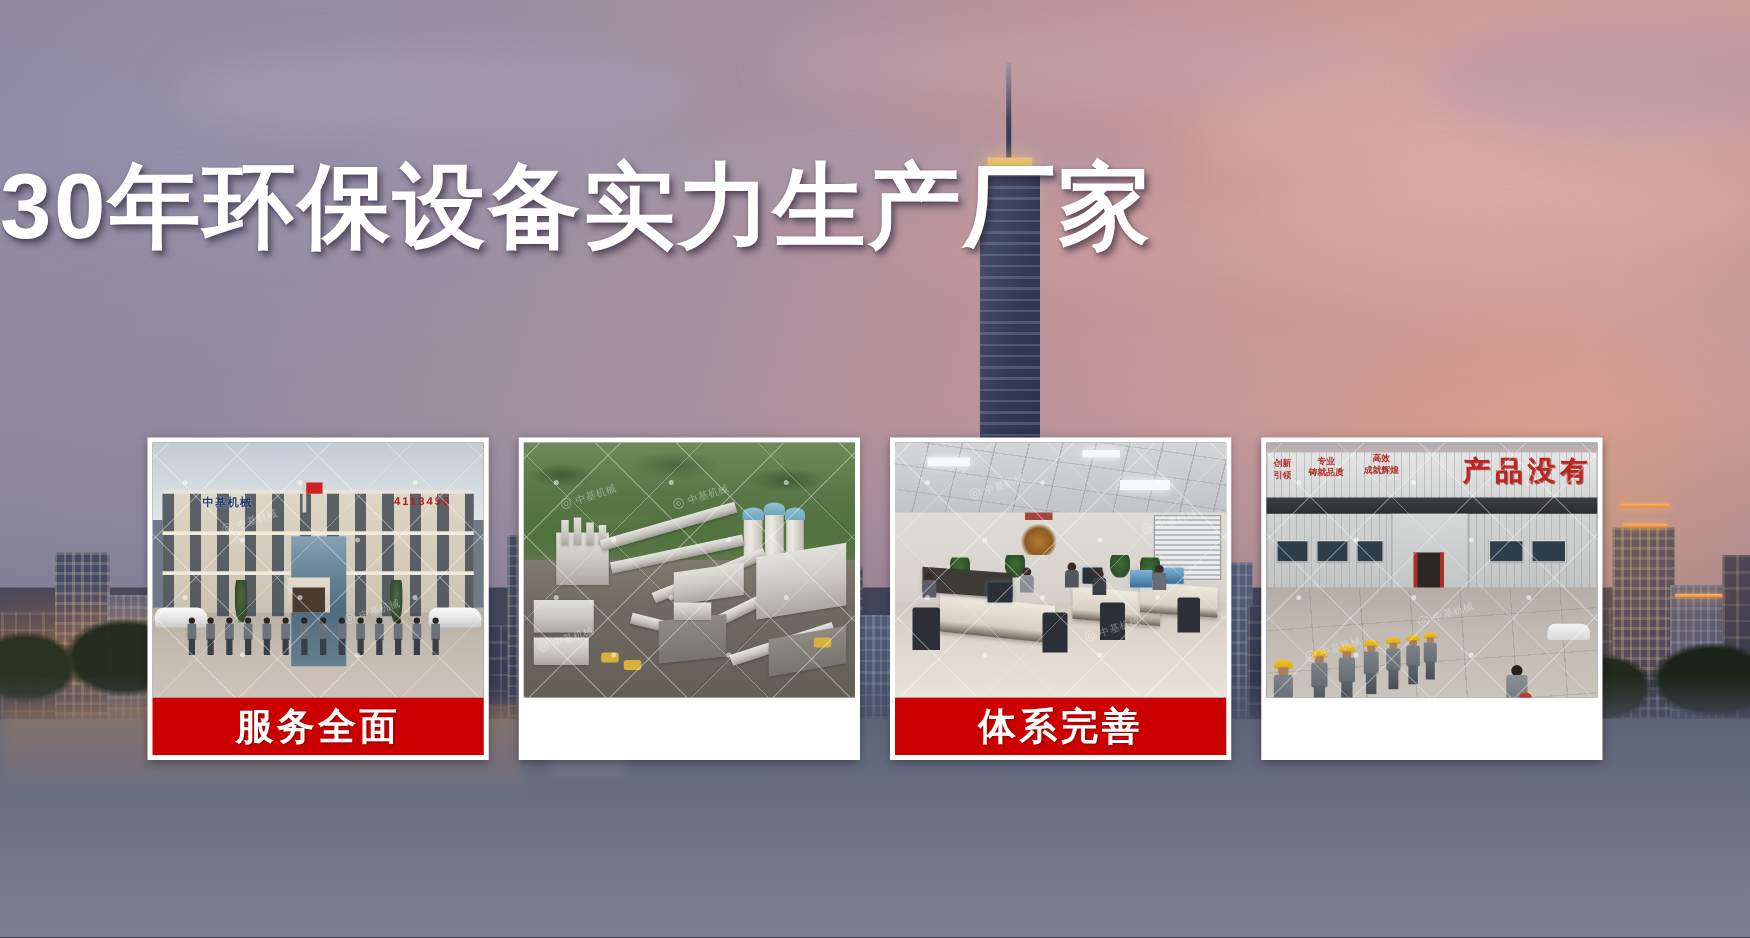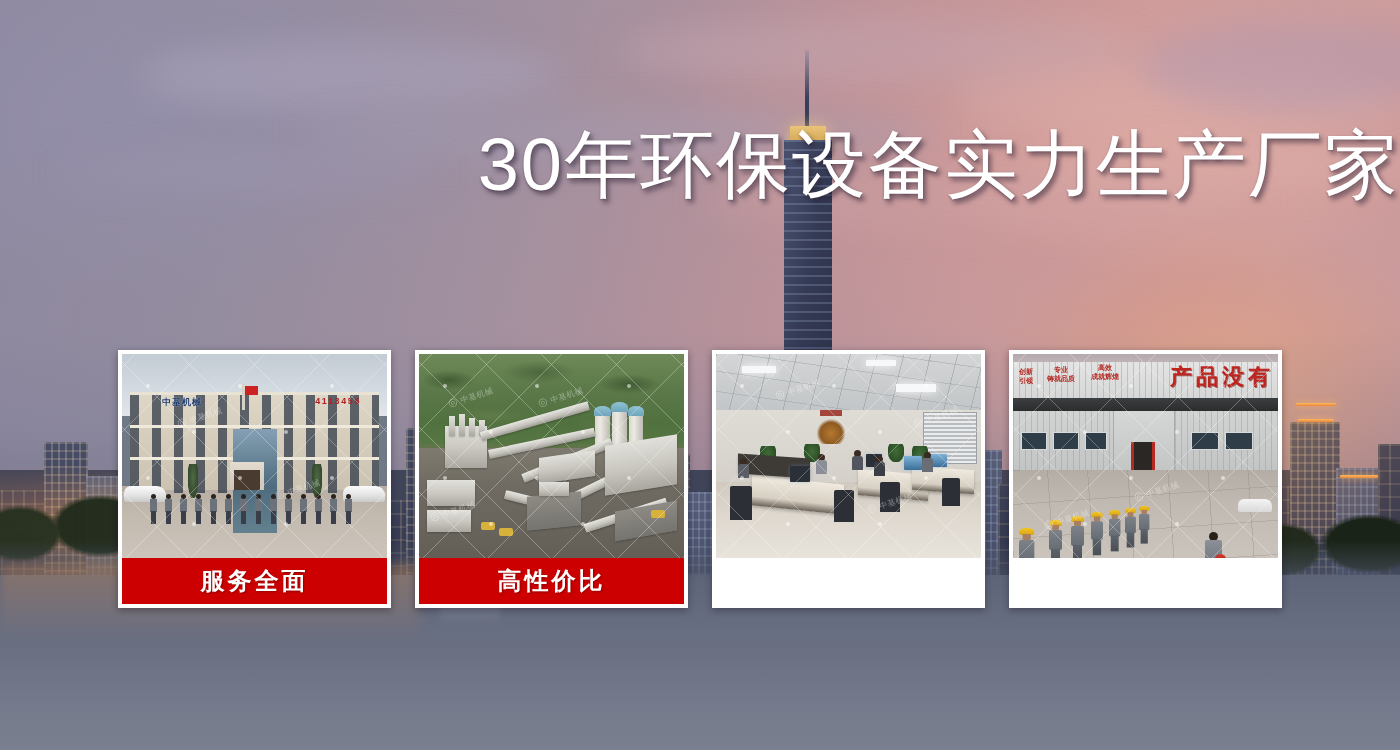--- a/index.html
+++ b/index.html
@@ -193,24 +193,24 @@
   }
   .reflect2 {
     position:absolute; left:440px; bottom:118px; width:60px; height:58px;
     background:linear-gradient(180deg, rgba(230,230,240,.32) 0%, rgba(230,230,240,0) 90%);
     filter:blur(3px);
   }
 
   
   .headline {
     position:absolute; left:0; top:128px; width:1400px;
-    text-align:right;
+    text-align:left;
     font-size:74px;
     line-height:1;
-    font-weight:normal;
+    font-weight:bold;
     color:#ffffff;
     letter-spacing:2px;
     text-shadow:3px 4px 5px rgba(40,30,50,.55), 0 1px 2px rgba(60,40,60,.45);
     white-space:nowrap;
     user-select:none;
   }
 
   .subtitle-wrap {
     position:absolute; left:0; top:236px; width:1400px;
     display:flex; justify-content:center;
@@ -244,21 +244,21 @@
   .photo {
     position:relative;
     width:265px; height:204px;
     overflow:hidden;
     background:#6f7a86;
   }
   .caption {
     width:265px; height:46px;
     background:#cc0000;
     color:#fff;
-    font-size:24px;
+    font-size:30px;
     font-weight:bold;
     letter-spacing:3px;
     display:flex; align-items:center; justify-content:center;
     text-shadow:1px 1px 2px rgba(80,0,0,.45);
   }
 
   
   .wm {
     position:absolute; inset:0; pointer-events:none; z-index:6;
     background-image:
@@ -860,21 +860,20 @@
           <span class="wm-dot" style="left:24px; top:122px;"></span>
           <span class="wm-dot" style="left:116px; top:122px;"></span>
           <span class="wm-dot" style="left:208px; top:122px;"></span>
           <span class="wm-dot" style="left:70px; top:168px;"></span>
           <span class="wm-dot" style="left:162px; top:168px;"></span>
         </div>
         <div class="wm-logo" style="left:28px; top:36px;"><b>◎</b> 中基机械</div>
         <div class="wm-logo" style="left:118px; top:36px;"><b>◎</b> 中基机械</div>
         <div class="wm-logo" style="left:10px; top:150px;"><b>◎</b> 中基机械</div>
       </div>
-      <div class="caption">高性价比</div>
     </div>
 
     <div class="card">
       <div class="photo">
         <div class="p3-ceil"></div>
         <div class="p3-light" style="left:26px; top:12px; width:34px; height:7px;"></div>
         <div class="p3-light" style="left:150px; top:6px; width:30px; height:6px;"></div>
         <div class="p3-light" style="left:180px; top:30px; width:40px; height:8px;"></div>
         <div class="p3-wall"></div>
         <div class="p3-floor"></div>
@@ -932,20 +931,21 @@
           <span class="wm-dot" style="left:24px; top:122px;"></span>
           <span class="wm-dot" style="left:116px; top:122px;"></span>
           <span class="wm-dot" style="left:208px; top:122px;"></span>
           <span class="wm-dot" style="left:70px; top:168px;"></span>
           <span class="wm-dot" style="left:162px; top:168px;"></span>
         </div>
         <div class="wm-logo" style="left:58px; top:28px;"><b>◎</b> 中基机械</div>
         <div class="wm-logo" style="left:196px; top:56px;"><b>◎</b> 中基机械</div>
         <div class="wm-logo" style="left:150px; top:142px;"><b>◎</b> 中基机械</div>
       </div>
+      <div class="caption">体系完善</div>
     </div>
 
     <div class="card">
       <div class="photo">
         <div class="p4-sky"></div>
         <div class="p4-fac"></div>
         <div class="p4-slogan-big">产品没有</div>
         <div class="p4-slogan-s" style="left:6px;  top:14px;">创新<br>引领</div>
         <div class="p4-slogan-s" style="left:34px; top:12px;">专业<br>铸就品质</div>
         <div class="p4-slogan-s" style="left:78px; top:10px;">高效<br>成就辉煌</div>

